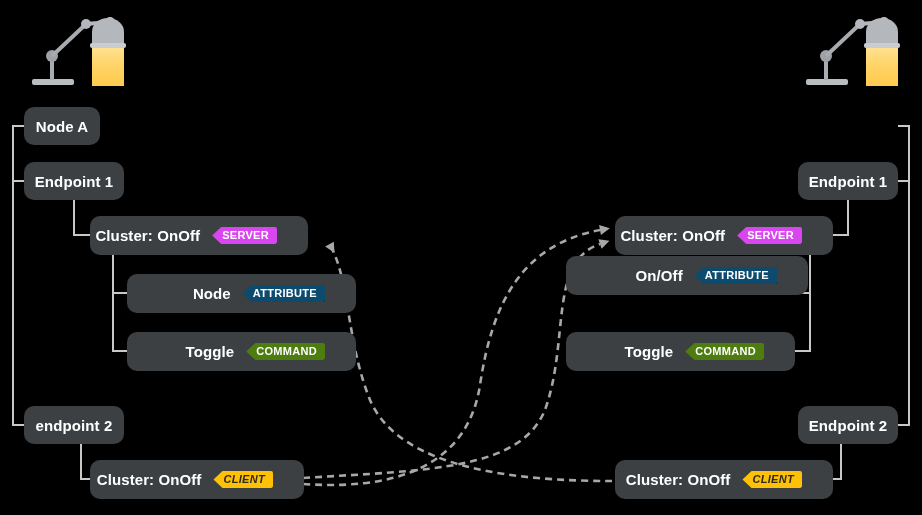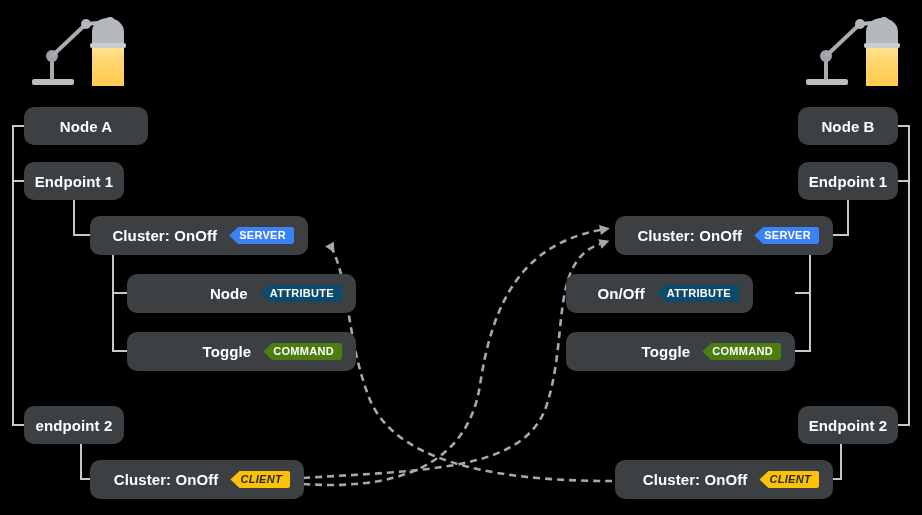--- a/index.html
+++ b/index.html
@@ -38,21 +38,21 @@
     color: #ffffff;
     font-size: 15px;
     font-weight: 700;
     letter-spacing: 0.1px;
     white-space: nowrap;
     z-index: 3;
   }
   .node-box.center { justify-content: center; }
   .node-box.rowed {
     justify-content: flex-end;
-    padding-right: 14px;
+    padding-right: 31px;
     gap: 12px;
   }
   .node-box .lbl {
     color: #ffffff;
   }
 
   
   .badge {
     display: inline-flex;
     align-items: center;
@@ -61,21 +61,21 @@
     padding: 0 8px 0 10px;
     font-size: 11px;
     font-weight: 700;
     letter-spacing: 0.3px;
     line-height: 1;
     color: #ffffff;
     clip-path: polygon(9px 0, 100% 0, 100% 100%, 9px 100%, 0 50%);
     border-radius: 2px;
     box-shadow: 1px 1px 1px rgba(0,0,0,0.45);
   }
-  .badge.server   { background: #3b82f6; color:#ffffff; }
+  .badge.server   { background: #d946ef; color:#ffffff; }
   .badge.attribute{ background: #0c4a6e; color:#ffffff; }
   .badge.command  { background: #4d7c0f; color:#ffffff; }
   .badge.client   { background: #ffc107; color:#2a2a20;font-style:italic; }
 
   
   .lamp { position: absolute; z-index: 2; }
 </style>
 </head>
 <body>
 
@@ -160,21 +160,21 @@
     <rect x="26" y="48" width="4" height="26" fill="#a8abaf"></rect>
     <circle cx="28" cy="50" r="6" fill="#9ea1a6"></circle>
     <line x1="28" y1="50" x2="62" y2="18" stroke="#a8abaf" stroke-width="4"></line>
     <circle cx="62" cy="18" r="5" fill="#b4b7bb"></circle>
     <line x1="62" y1="18" x2="86" y2="16" stroke="#b4b7bb" stroke-width="4"></line>
     <circle cx="86" cy="16" r="5" fill="#c2c5c9"></circle>
     <path d="M68,40 L68,26 a16,14 0 0 1 32,0 L100,40 Z" fill="#b4b7bb"></path>
     <rect x="66" y="37" width="36" height="5" rx="2" fill="#c9ccd0"></rect>
   </svg>
 
-  <div class="node-box center" style="left:24px; top:107px; width:124px; height:38px;">
+  <div class="node-box center" style="left:24px; top:107px; width:76px; height:38px;">
     <span class="lbl">Node A</span>
   </div>
 
   <div class="node-box center" style="left:24px; top:162px; width:100px; height:38px;">
     <span class="lbl">Endpoint 1</span>
   </div>
 
   <div class="node-box rowed" style="left:90px; top:216px; width:218px; height:39px;">
     <span class="lbl">Cluster: OnOff</span>
     <span class="badge server">SERVER</span>
@@ -192,34 +192,31 @@
 
   <div class="node-box center" style="left:24px; top:406px; width:100px; height:38px;">
     <span class="lbl">endpoint 2</span>
   </div>
 
   <div class="node-box rowed" style="left:90px; top:460px; width:214px; height:39px;">
     <span class="lbl">Cluster: OnOff</span>
     <span class="badge client">CLIENT</span>
   </div>
 
-  <div class="node-box center" style="left:798px; top:107px; width:100px; height:38px;">
-    <span class="lbl">Node B</span>
-  </div>
 
   <div class="node-box center" style="left:798px; top:162px; width:100px; height:38px;">
     <span class="lbl">Endpoint 1</span>
   </div>
 
   <div class="node-box rowed" style="left:615px; top:216px; width:218px; height:39px;">
     <span class="lbl">Cluster: OnOff</span>
     <span class="badge server">SERVER</span>
   </div>
 
-  <div class="node-box rowed" style="left:566px; top:274px; width:187px; height:39px;">
+  <div class="node-box rowed" style="left:566px; top:256px; width:242px; height:39px;">
     <span class="lbl">On/Off</span>
     <span class="badge attribute">ATTRIBUTE</span>
   </div>
 
   <div class="node-box rowed" style="left:566px; top:332px; width:229px; height:39px;">
     <span class="lbl">Toggle</span>
     <span class="badge command">COMMAND</span>
   </div>
 
   <div class="node-box center" style="left:798px; top:406px; width:100px; height:38px;">

